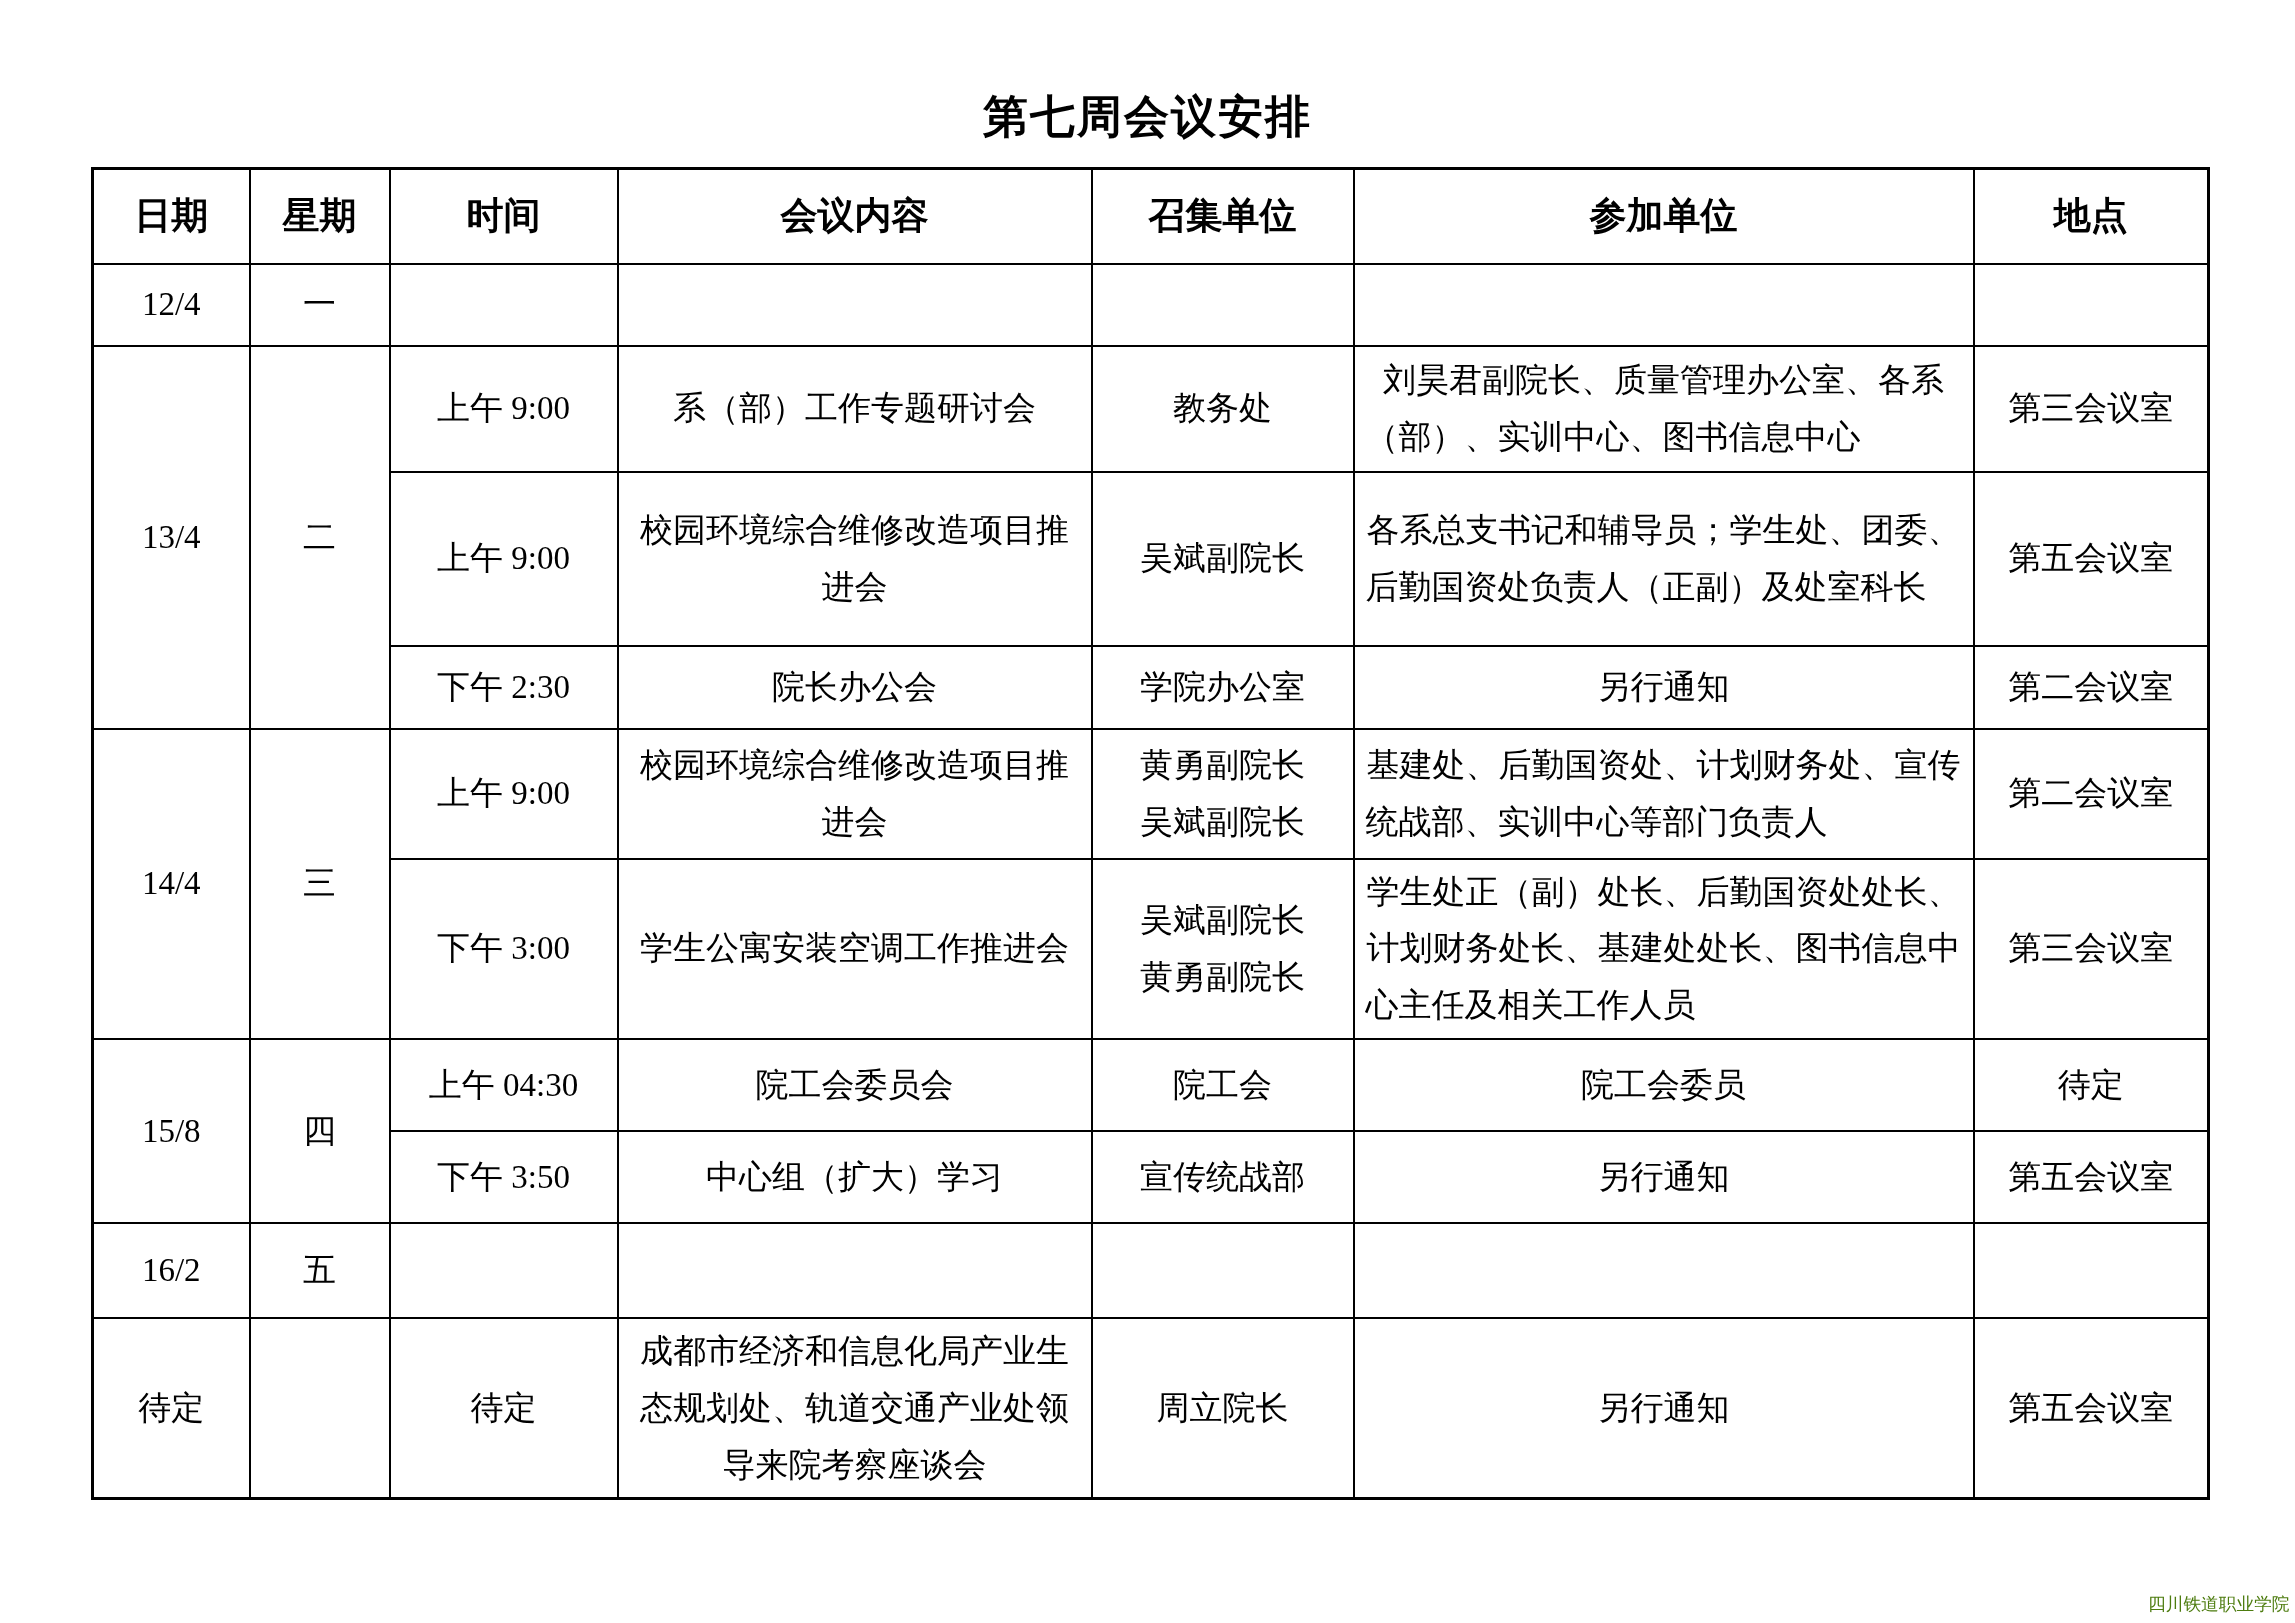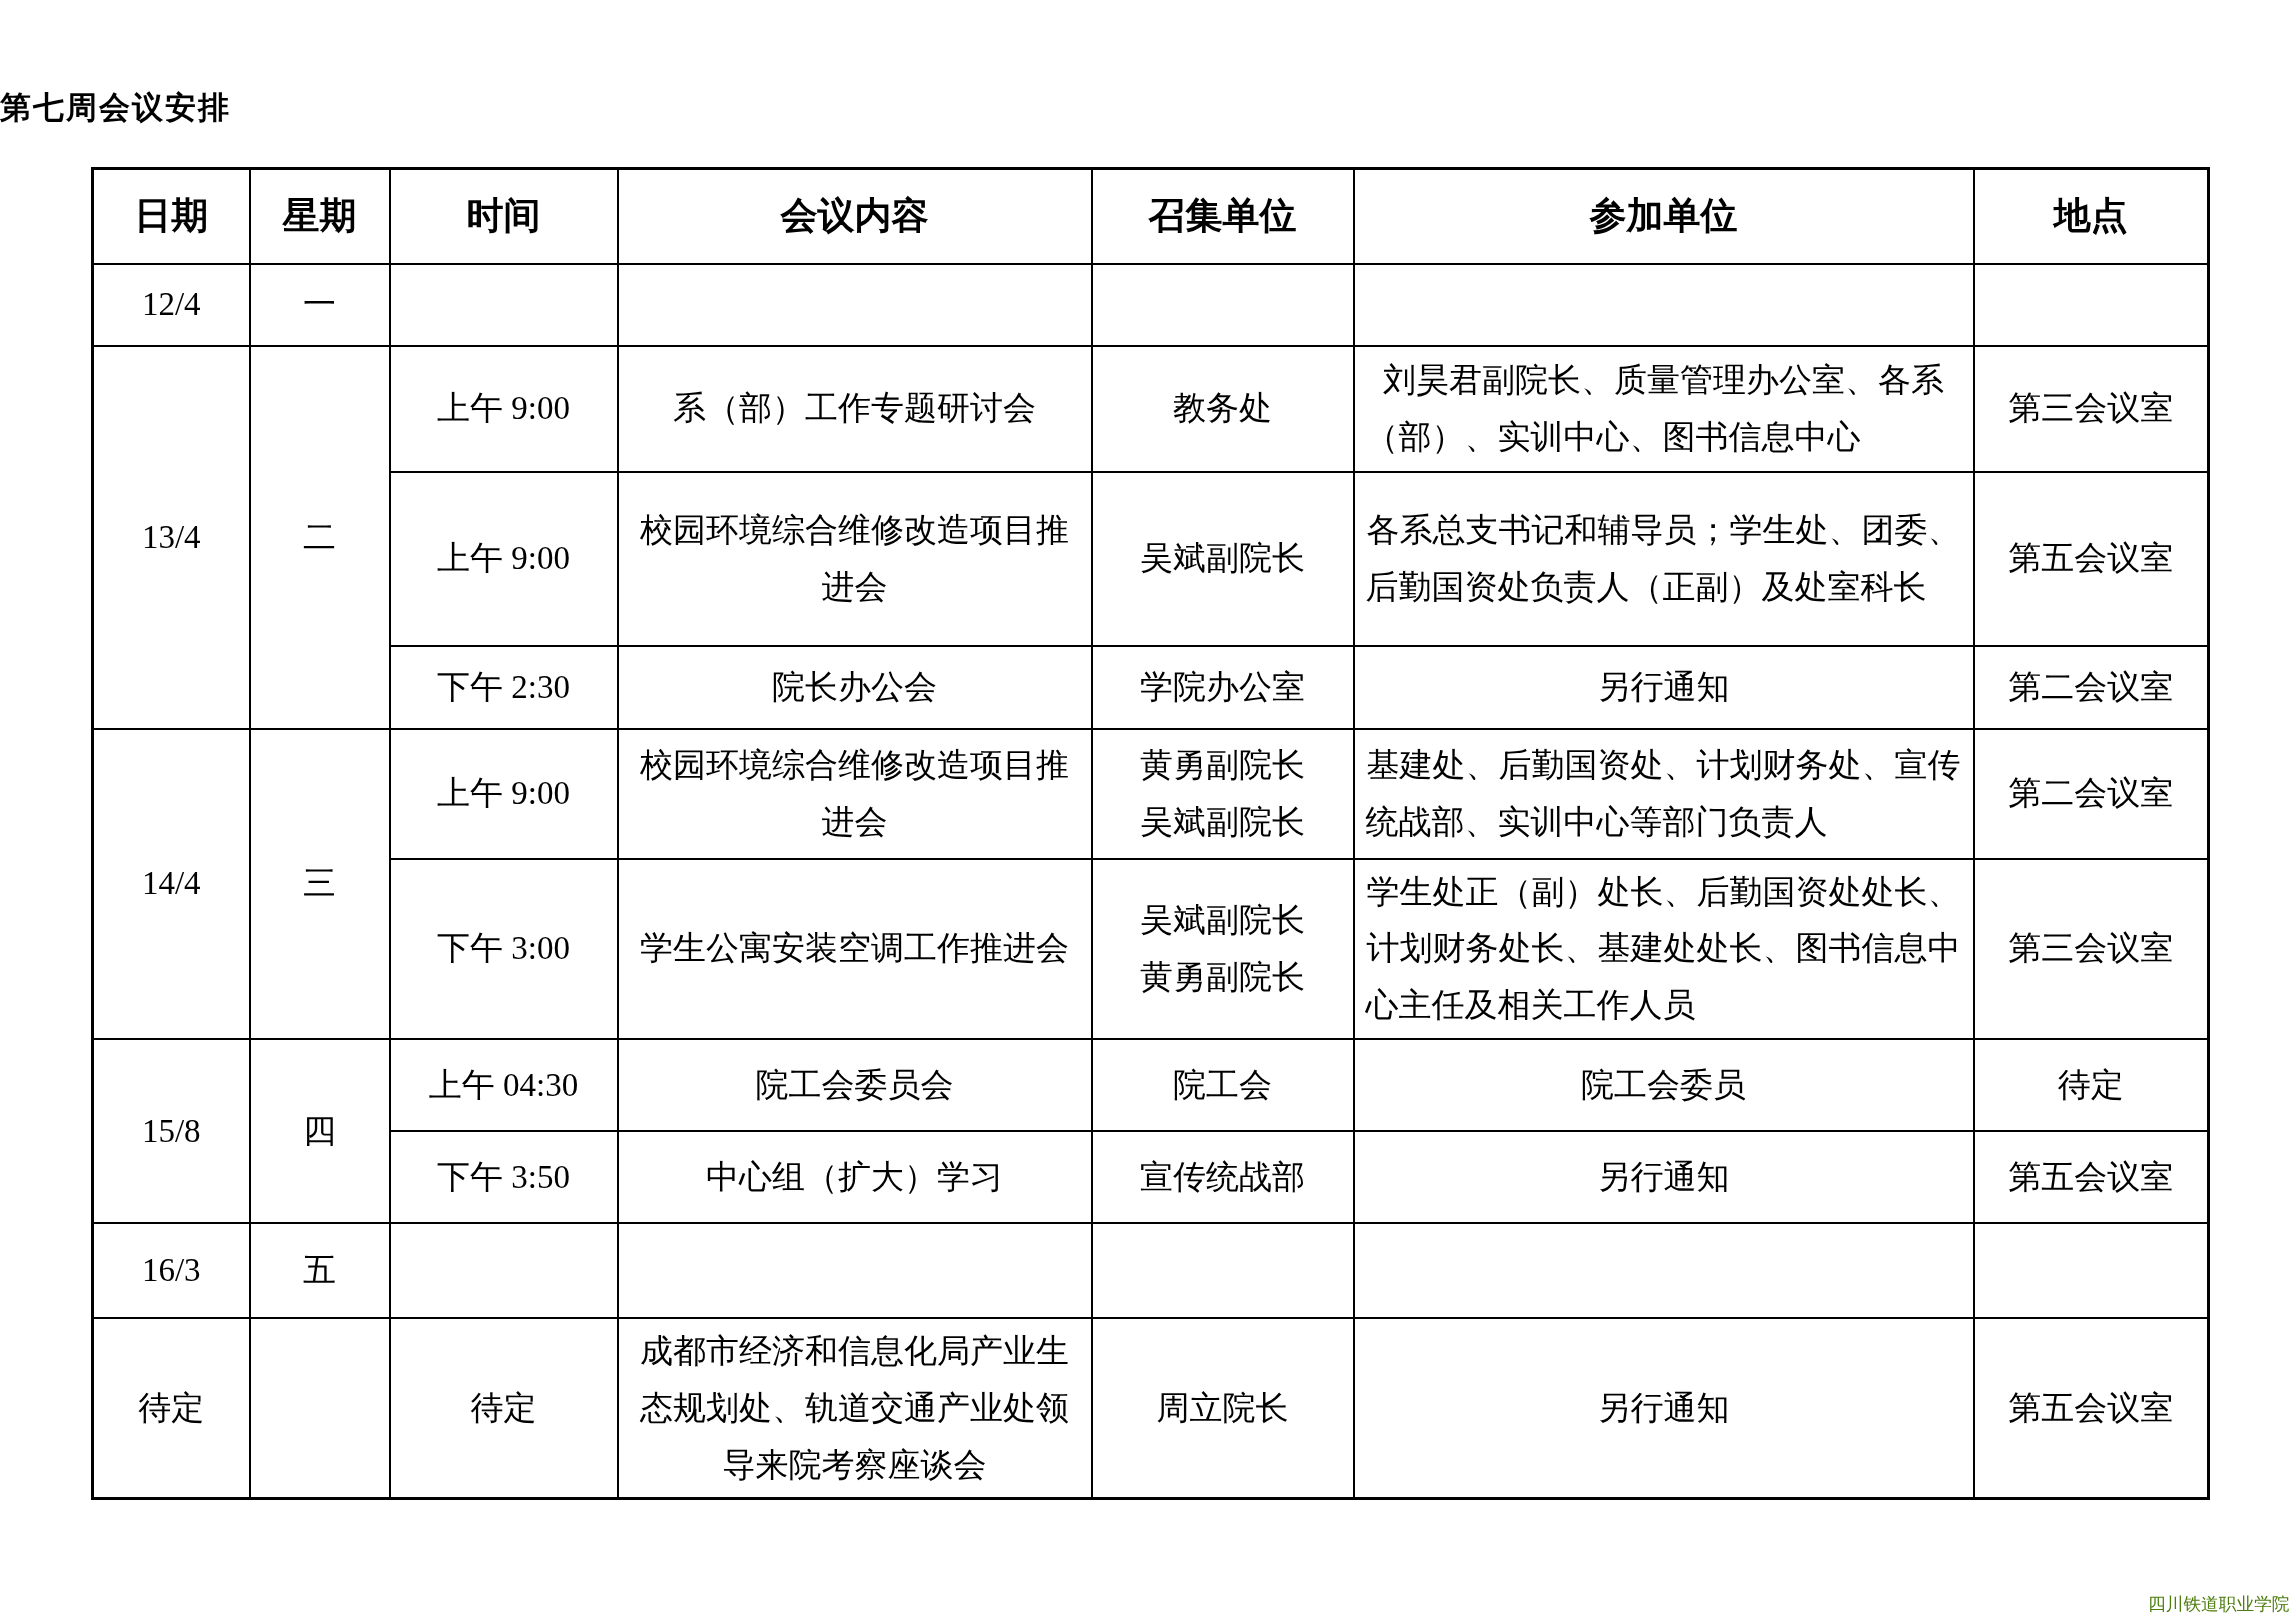--- a/index.html
+++ b/index.html
@@ -10,24 +10,24 @@
     background: #ffffff;
     overflow: hidden;
     font-family: "Liberation Serif", "DejaVu Serif", serif;
     color: #000;
   }
   .title {
     position: absolute;
     top: 87px;
     left: 0;
     width: 100%;
-    text-align: left;
+    text-align: center;
     font-family: "Liberation Serif", "DejaVu Serif", serif;
     font-weight: 700;
-    font-size: 31px;
+    font-size: 45px;
     letter-spacing: 2px;
   }
   table.schedule {
     position: absolute;
     left: 91px;
     top: 167px;
     width: 2117px;
     border-collapse: collapse;
     table-layout: fixed;
     border: 3.4px solid #000;
@@ -165,21 +165,21 @@
     </tr>
     <tr class="rh135">
       <td>下午 3:50</td>
       <td>中心组（扩大）学习</td>
       <td class="convener">宣传统战部</td>
       <td>另行通知</td>
       <td>第五会议室</td>
     </tr>
 
     <tr class="rh140">
-      <td>16/3</td>
+      <td>16/2</td>
       <td>五</td>
       <td></td>
       <td></td>
       <td class="convener"></td>
       <td></td>
       <td></td>
     </tr>
 
     <tr class="rh260">
       <td>待定</td>

